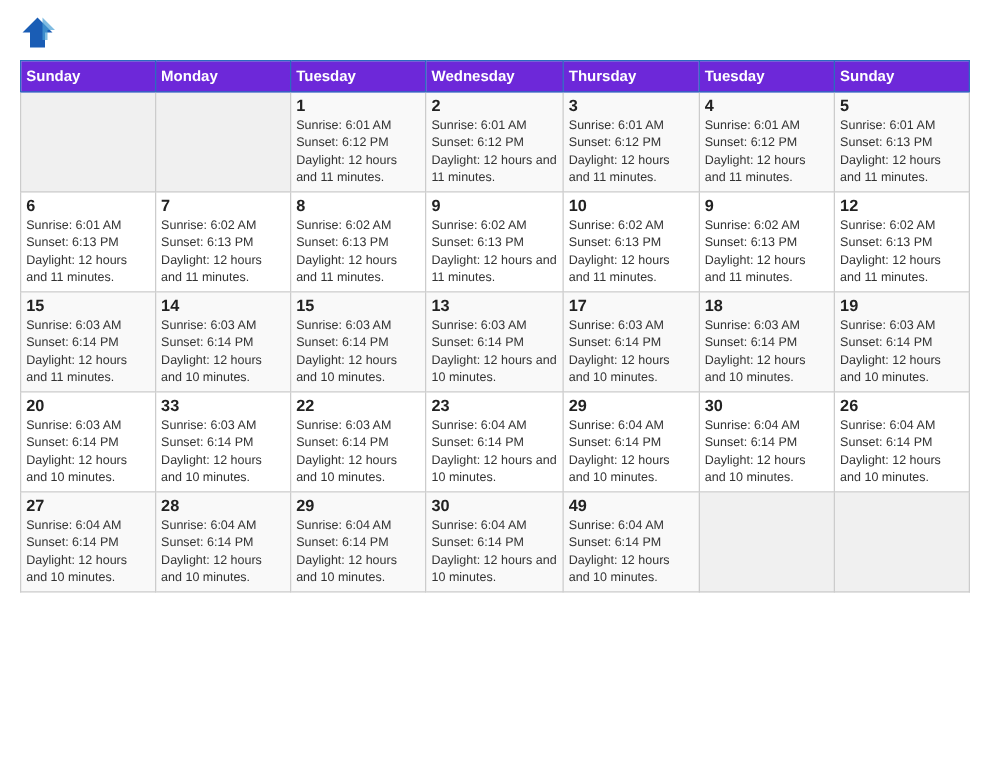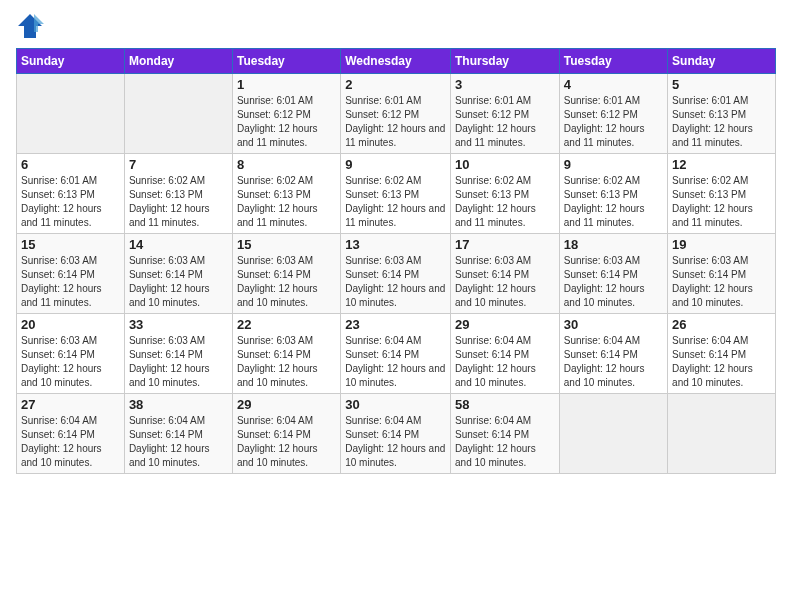--- a/index.html
+++ b/index.html
@@ -247,33 +247,33 @@
             <span class="day-num">26</span>
             <div class="day-info">Sunrise: 6:04 AM<br>Sunset: 6:14 PM<br>Daylight: 12 hours and 10 minutes.</div>
           </td>
         </tr>
         <tr>
           <td>
             <span class="day-num">27</span>
             <div class="day-info">Sunrise: 6:04 AM<br>Sunset: 6:14 PM<br>Daylight: 12 hours and 10 minutes.</div>
           </td>
           <td>
-            <span class="day-num">38</span>
+            <span class="day-num">28</span>
             <div class="day-info">Sunrise: 6:04 AM<br>Sunset: 6:14 PM<br>Daylight: 12 hours and 10 minutes.</div>
           </td>
           <td>
             <span class="day-num">29</span>
             <div class="day-info">Sunrise: 6:04 AM<br>Sunset: 6:14 PM<br>Daylight: 12 hours and 10 minutes.</div>
           </td>
           <td>
             <span class="day-num">30</span>
             <div class="day-info">Sunrise: 6:04 AM<br>Sunset: 6:14 PM<br>Daylight: 12 hours and 10 minutes.</div>
           </td>
           <td>
-            <span class="day-num">58</span>
+            <span class="day-num">49</span>
             <div class="day-info">Sunrise: 6:04 AM<br>Sunset: 6:14 PM<br>Daylight: 12 hours and 10 minutes.</div>
           </td>
           <td></td>
           <td></td>
         </tr>
       </tbody>
   </table>
 </div>
 
 </body></html>

